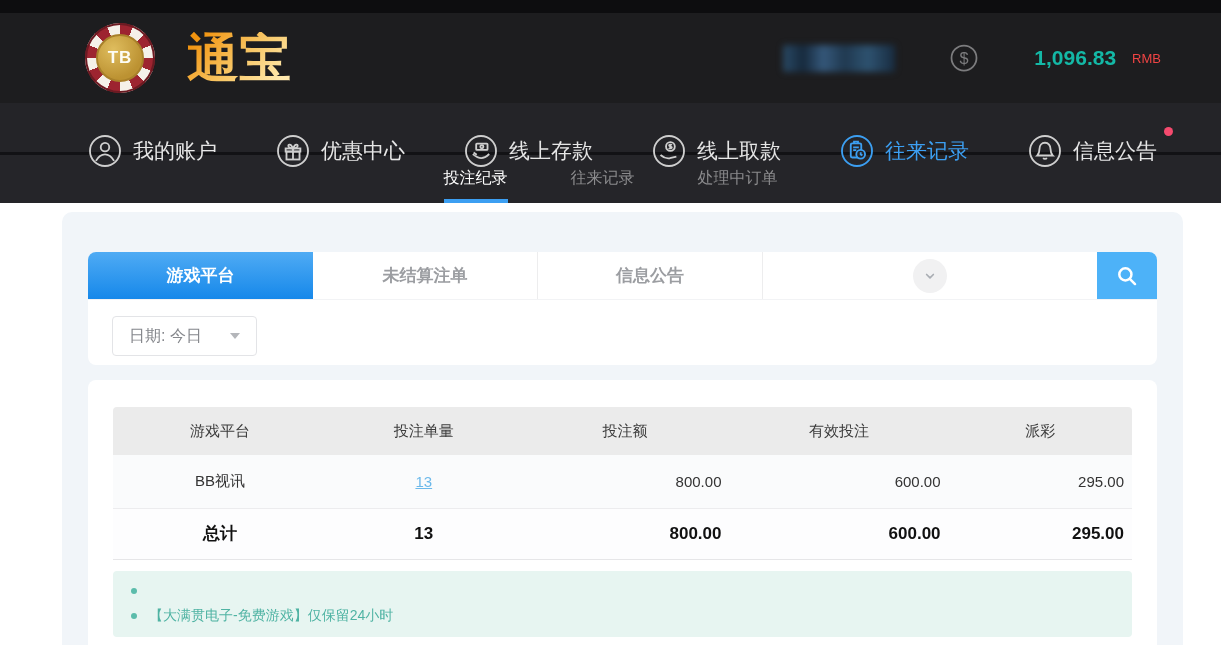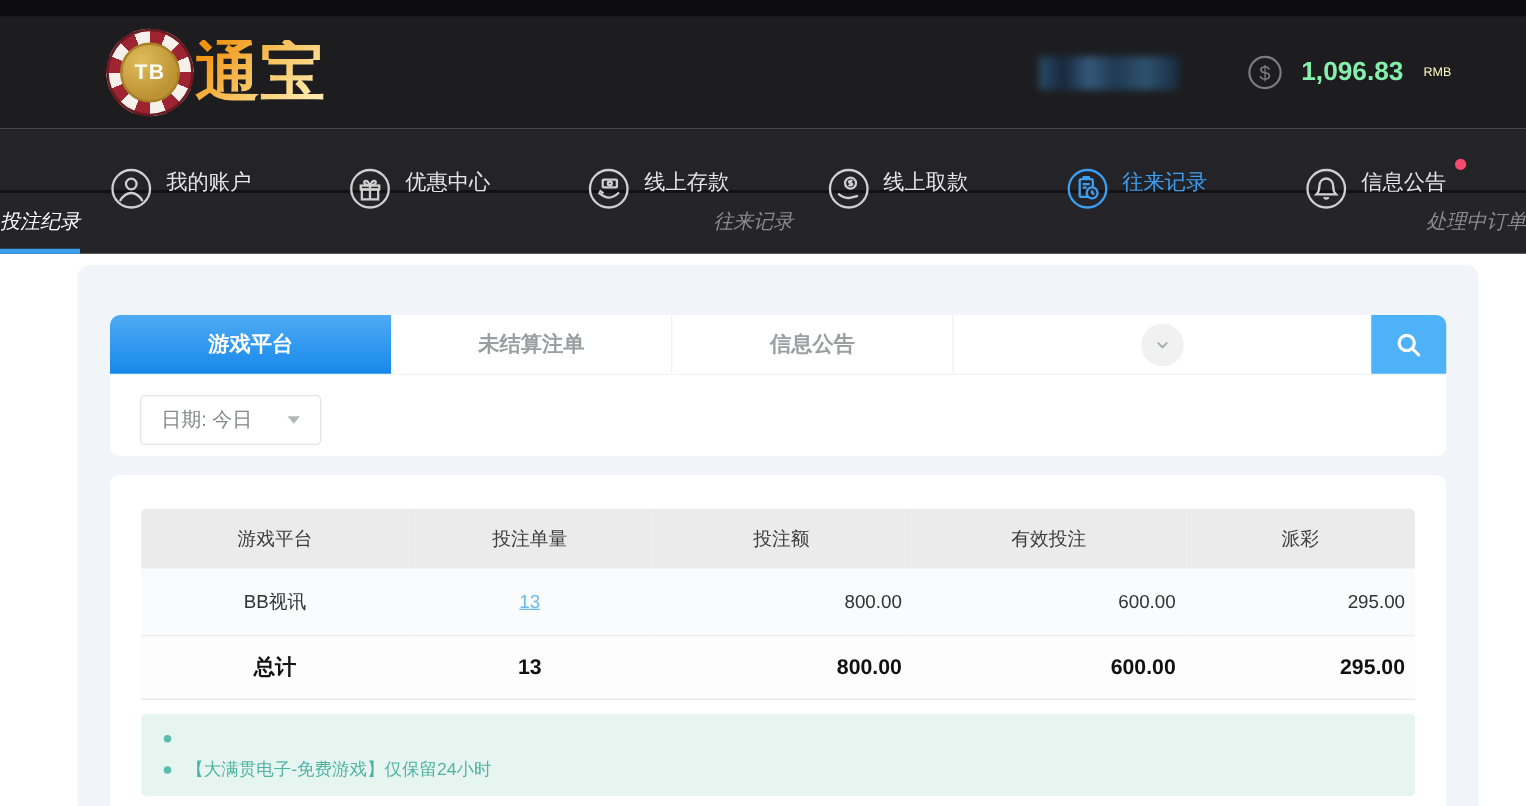--- a/index.html
+++ b/index.html
@@ -3,53 +3,53 @@
 <meta charset="utf-8">
 <style>
   * { margin:0; padding:0; box-sizing:border-box; }
   html,body { width:1221px; height:645px; overflow:hidden; background:#fff;
               font-family:"Liberation Sans","DejaVu Sans",sans-serif; }
 
   
   .top { height:103px; background:#1d1d1f; border-top:13px solid #0d0d0f;
          display:flex; align-items:center; justify-content:space-between;
          padding:0 60px 0 85px; }
-  .logo { display:flex; align-items:center; gap:1px; }
+  .logo { display:flex; align-items:center; gap:32px; }
   .chip { position:relative; width:70px; height:70px; border-radius:50%;
           background:repeating-conic-gradient(#9d2430 0 22.5deg,#f5f1ea 22.5deg 45deg);
           box-shadow:0 0 0 2px #6c1a22 inset; }
   .chip-core { position:absolute; inset:11px; border-radius:50%;
                background:radial-gradient(circle at 35% 30%,#dfbd5e,#bc9232 70%);
                border:2px solid #a8802a; display:flex; align-items:center; justify-content:center; }
   .chip-core span { color:#fdfdf5; font-size:17px; font-weight:bold; letter-spacing:1px; }
   .brand { font-size:52px; font-weight:bold; font-family:"DejaVu Serif","Liberation Serif",serif;
            background:linear-gradient(135deg,#f1930f 10%,#f8c96a 55%,#ffe9ae 90%);
            -webkit-background-clip:text; background-clip:text; color:transparent; line-height:1; }
   .account { display:flex; align-items:center; gap:14px; }
   .blur-name { width:112px; height:27px; border-radius:3px; margin-right:40px;
                background:linear-gradient(90deg,#2a4a66,#16293c 18%,#35587a 36%,#203950 55%,#2e5270 76%,#182c40);
                filter:blur(3px); }
-  .balance-num { color:#86efac; font-size:21px; font-weight:bold; }
-  .balance-cur { color:#fef9c3; font-size:10px; margin-left:2px; }
+  .balance-num { color:#14b8a6; font-size:21px; font-weight:bold;margin-left:41px; }
+  .balance-cur { color:#ef4444; font-size:13px; margin-left:2px; }
 
   
   .main-nav { height:52px; background:#242428; border-bottom:3px solid #121215;
               display:flex; align-items:center; justify-content:space-between;
               padding:0 64px 0 88px; }
-  .nav-item { display:flex; align-items:flex-start; gap:11px; color:#e6e6e6;
-              font-size:17px; position:relative; cursor:pointer;margin-top:46px; }
+  .nav-item { display:flex; align-items:center; gap:11px; color:#e6e6e6;
+              font-size:21px; position:relative; cursor:pointer;margin-top:46px; }
   .nav-item svg { stroke:#cfcfcf; }
   .nav-item.active { color:#3c9ff2; }
   .nav-item.active svg { stroke:#3c9ff2; }
   .red-dot { position:absolute; right:-16px; top:-7px; width:9px; height:9px;
              border-radius:50%; background:#f54a6e; }
 
   
-  .sub-nav { height:48px; background:#252529; display:flex; justify-content:space-between;
-             gap:42px;font-style:italic; }
+  .sub-nav { height:48px; background:#252529; display:flex; justify-content:center;
+             gap:63px; }
   .sub-item { color:#8b8b8d; font-size:16px; line-height:46px; height:48px;
               cursor:pointer; }
   .sub-item.active { color:#fff; border-bottom:4px solid #3c9ff2; }
 
   
   .panel { margin:9px 38px 0 62px; height:434px; background:#f1f5f9;
            border-radius:10px 10px 0 0; padding:40px 26px 0; }
 
   .filter-card { background:#fff; border-radius:8px; height:113px; }
   .tabs-row { display:flex; height:48px; border-bottom:1px solid #f2f3f5; }

